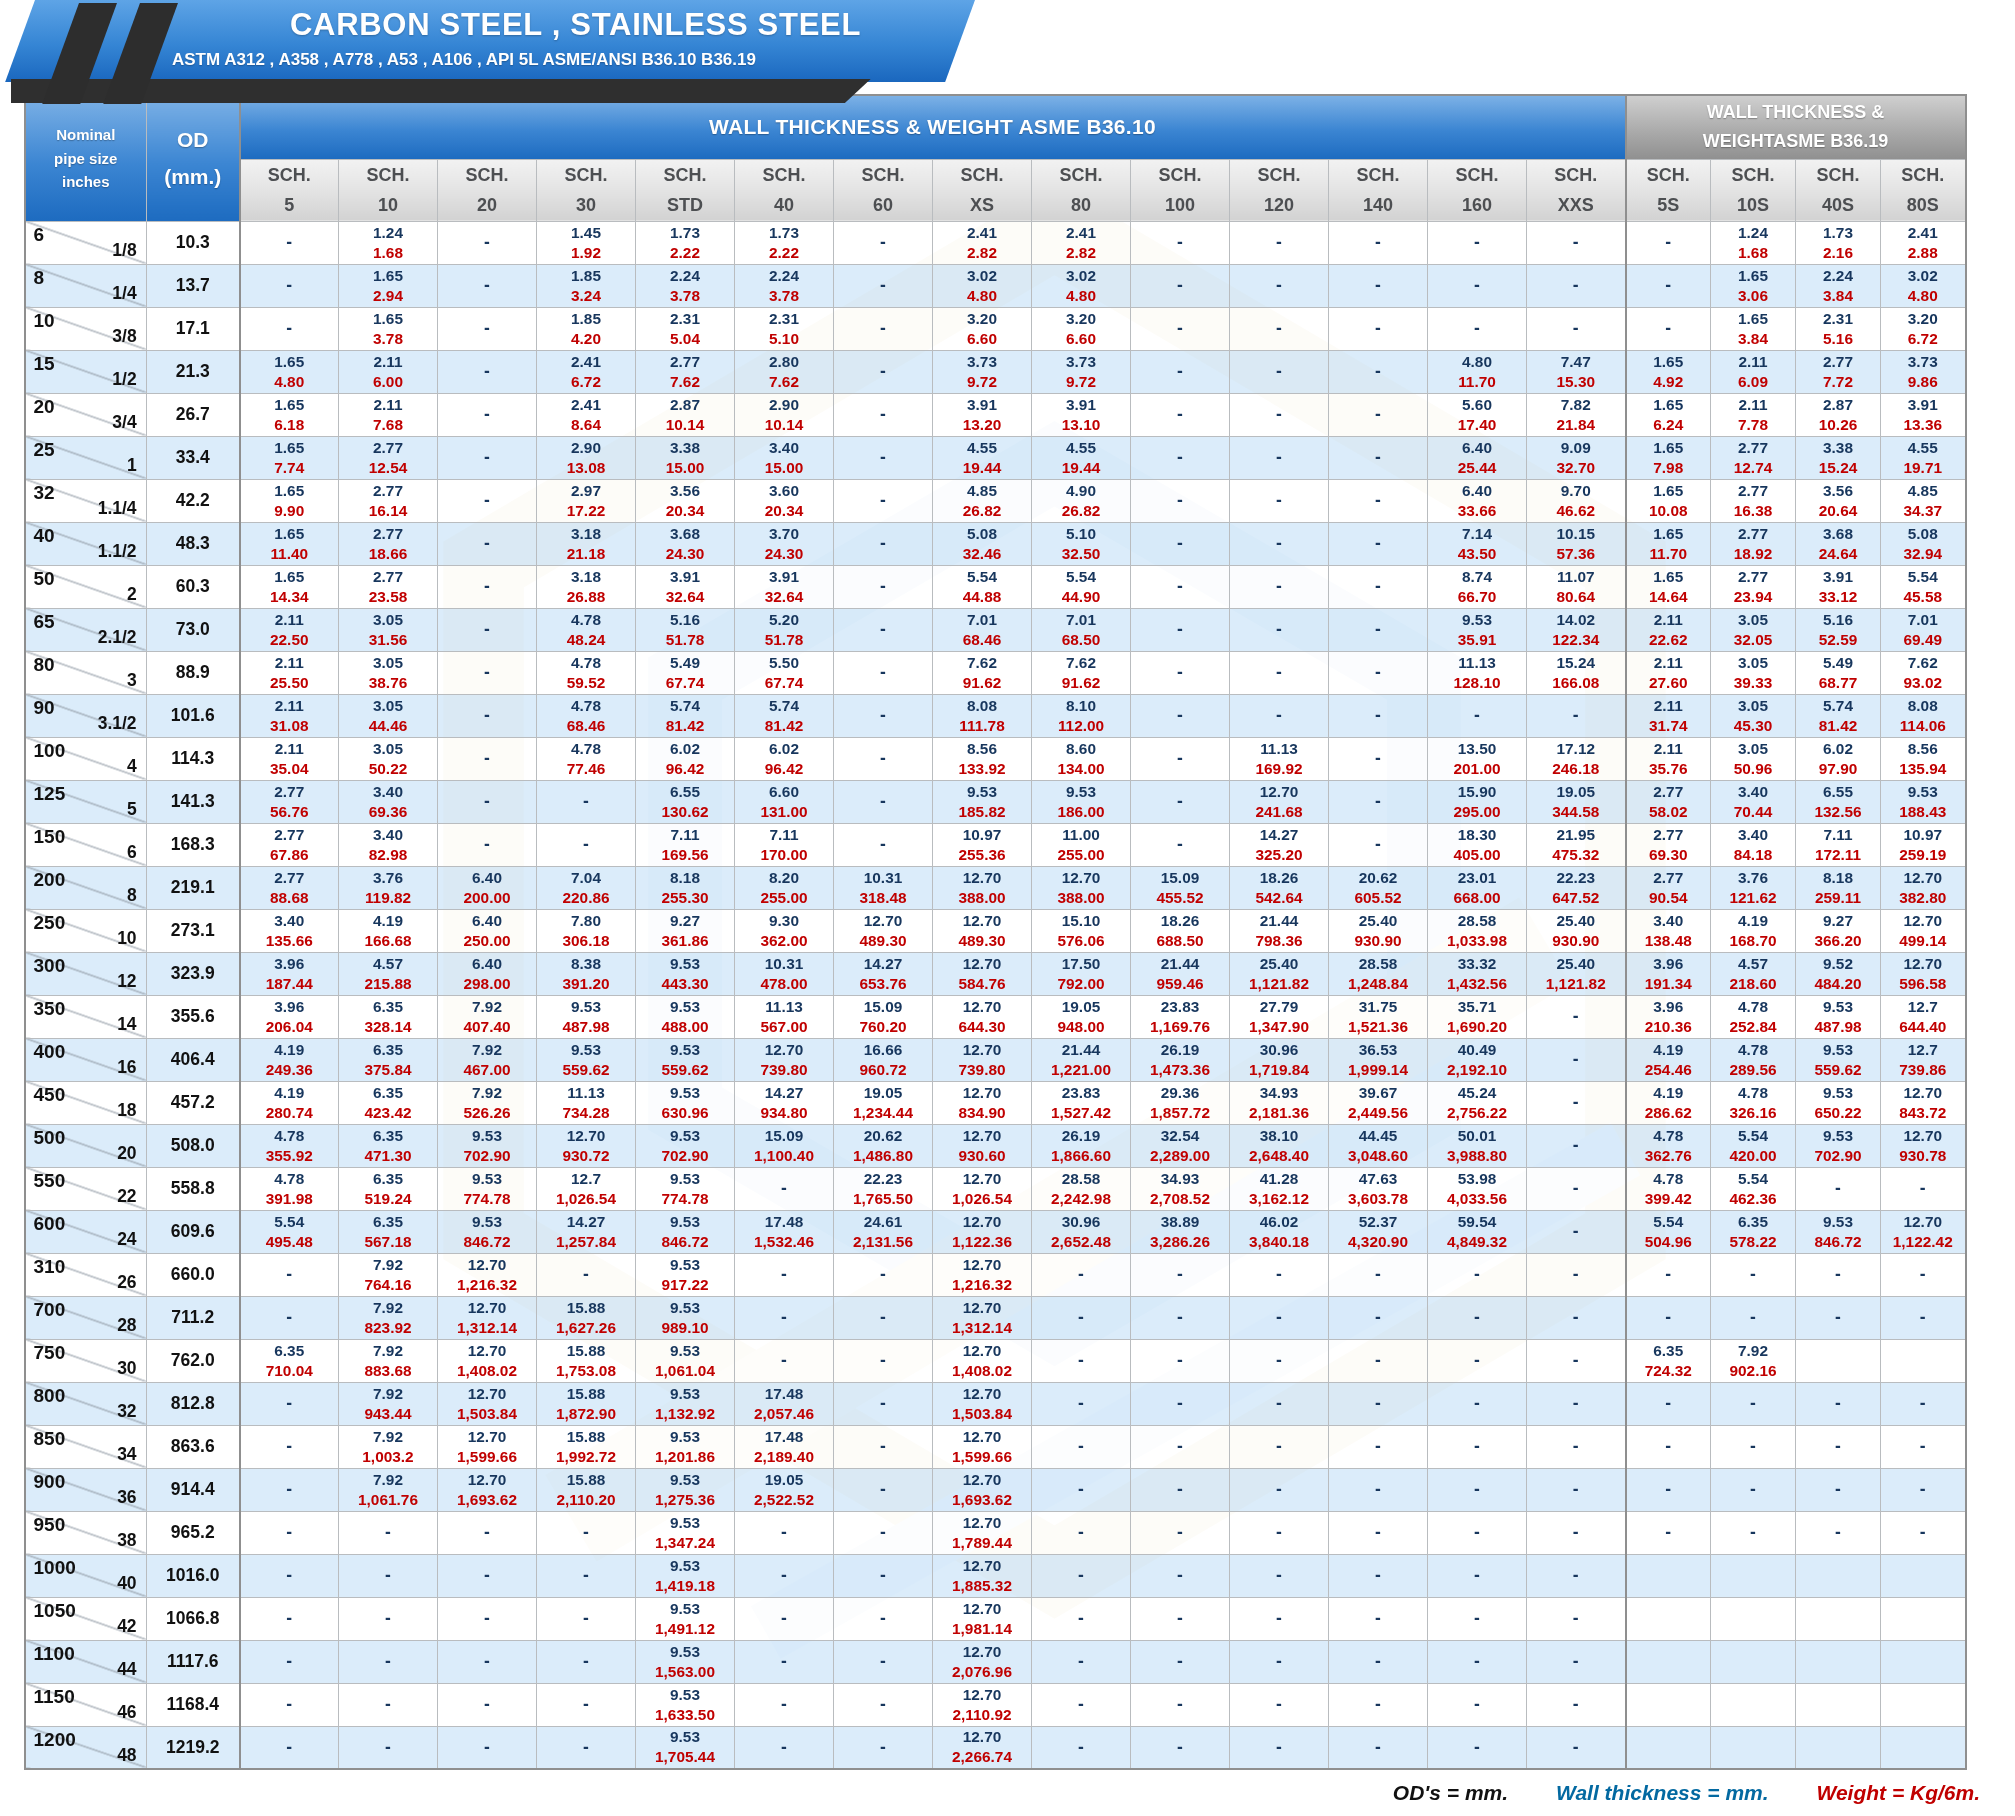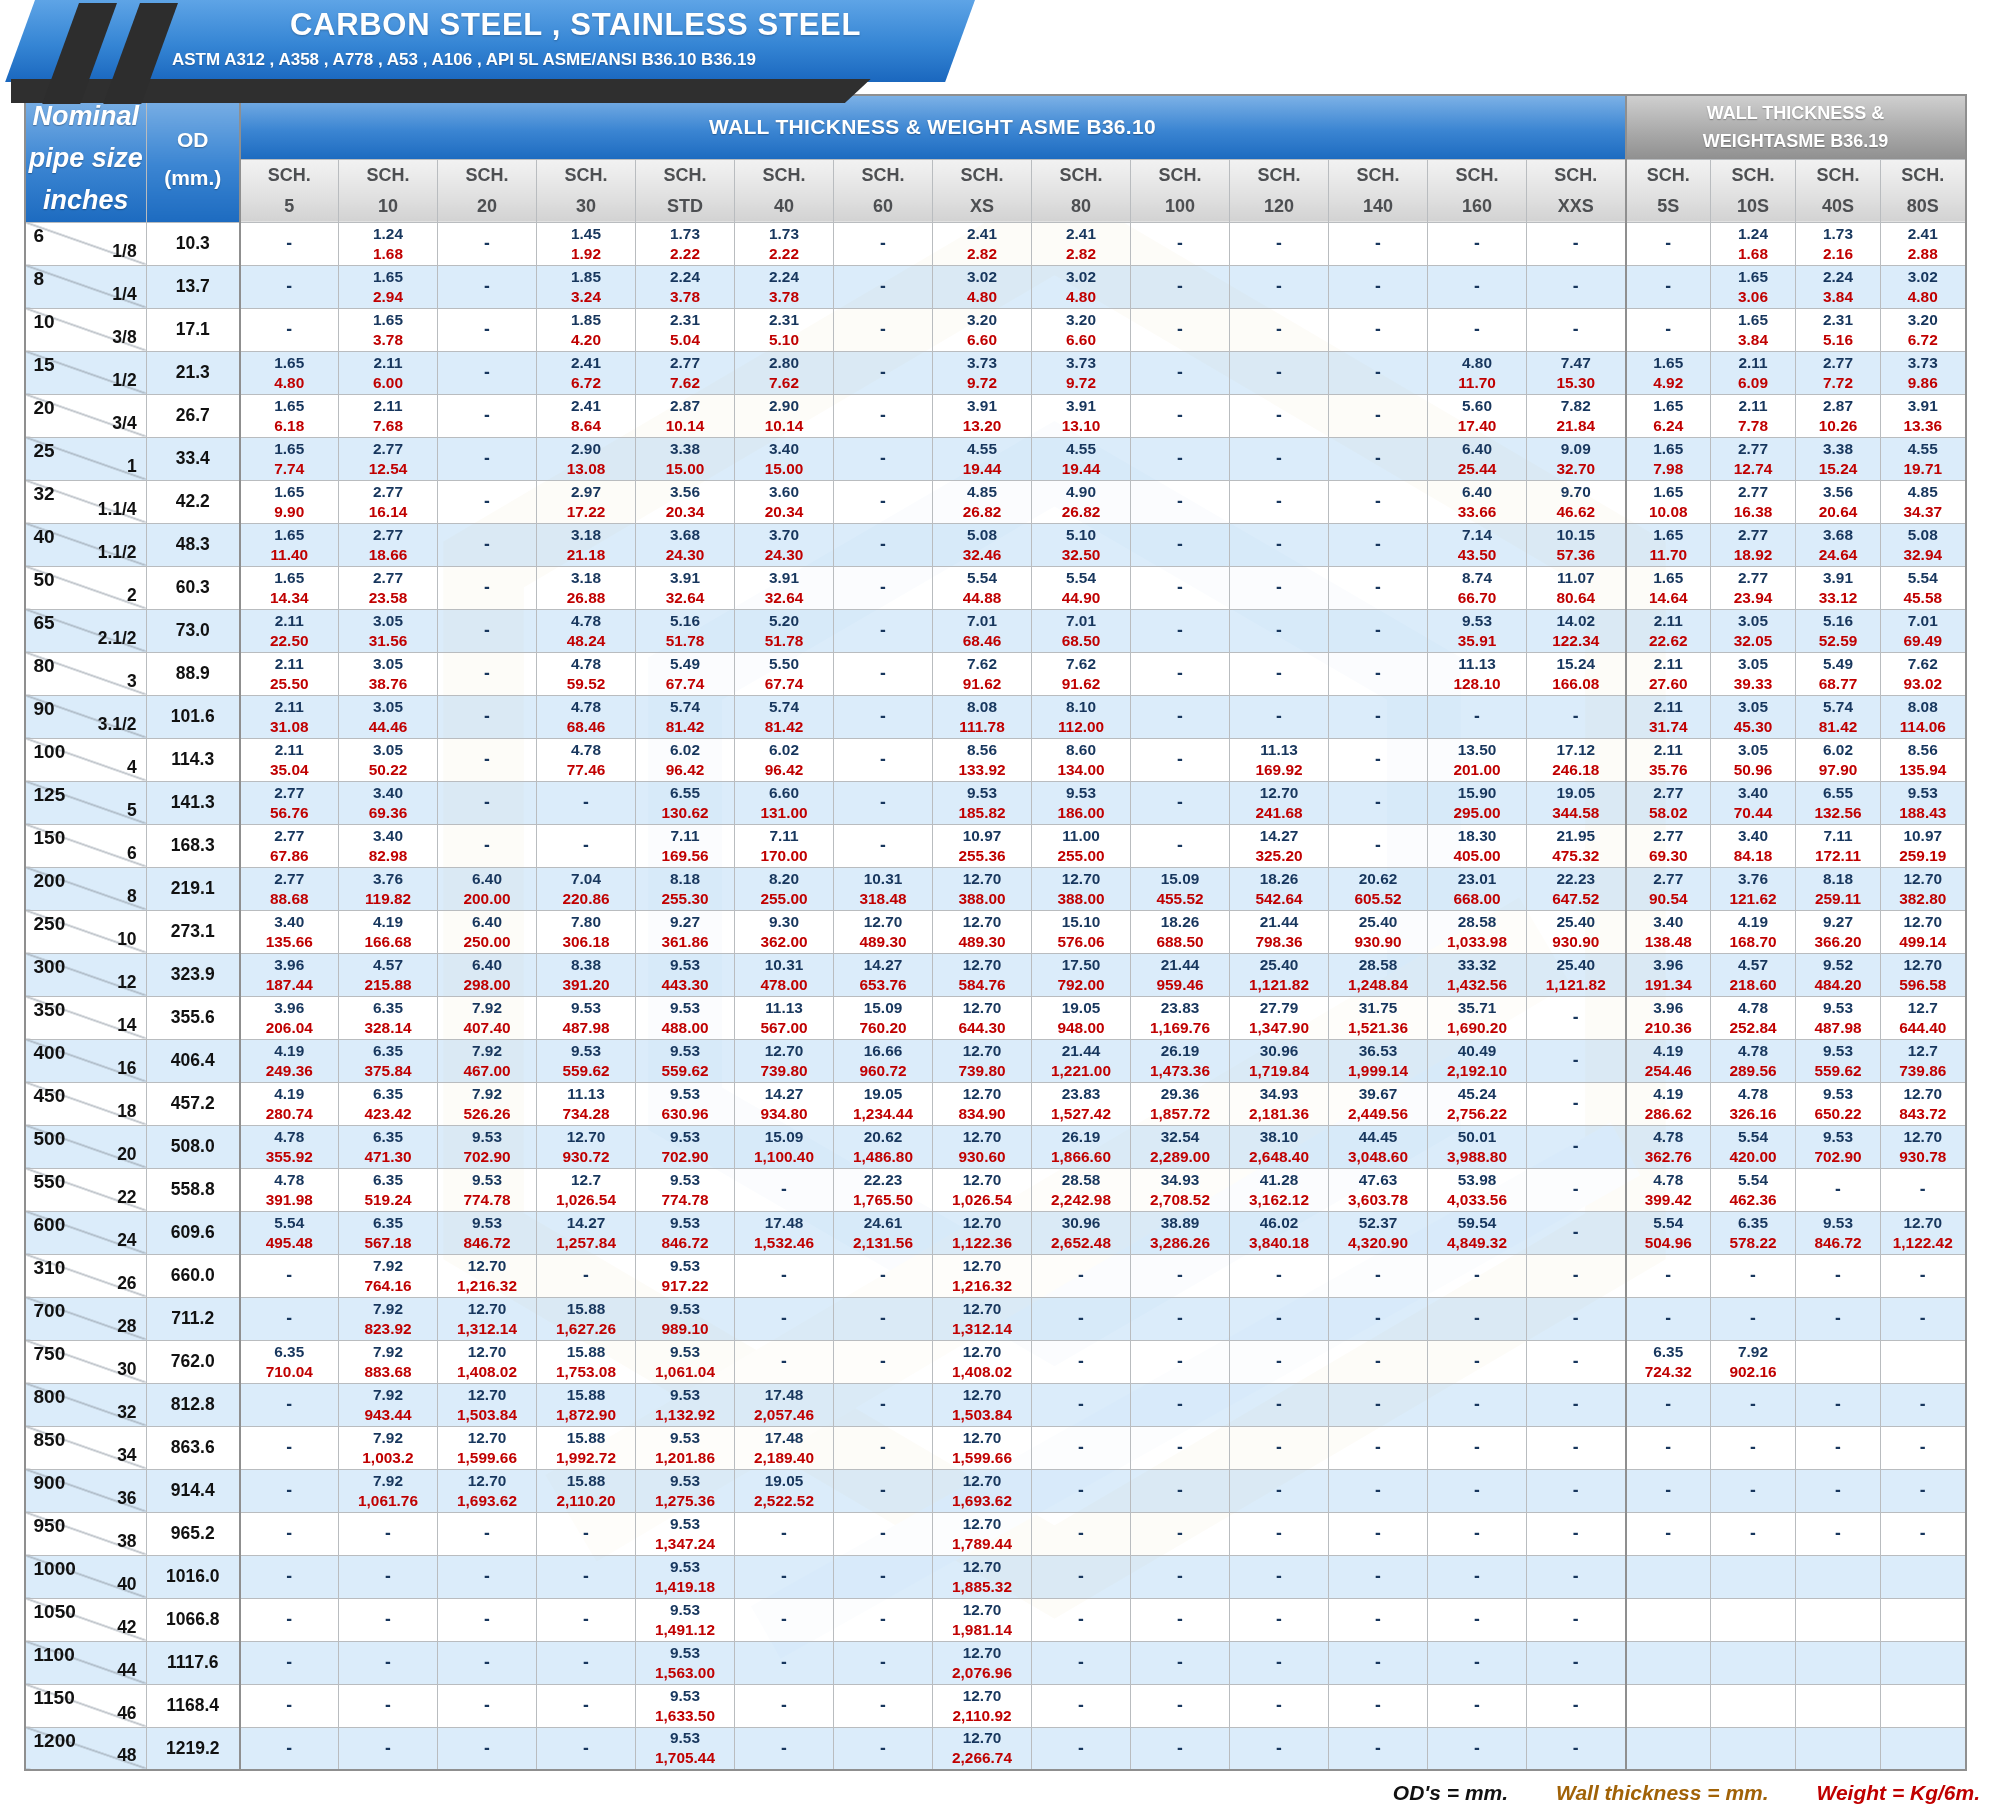--- a/index.html
+++ b/index.html
@@ -37,21 +37,21 @@
   table{
     position:absolute;left:23.5px;top:94px;z-index:1;
     border-collapse:collapse;table-layout:fixed;
     border:2.7px solid #8f8f8f;
   }
   th,td{border:0.7px solid #b9bcbf;padding:0;box-sizing:border-box;}
   th.hdrblue{
     background:linear-gradient(180deg,#7cb1e6 0%,#3b85d2 55%,#1d6bc0 100%);
     color:#fff;font-weight:bold;text-shadow:0 0.7px 1.3px rgba(0,0,0,.3);
   }
-  th.nomh{font-size:27px;line-height:1.55;white-space:pre-line;font-style:italic;}
+  th.nomh{font-size:15px;line-height:1.55;white-space:pre-line;}
   th.odh{font-size:21px;line-height:1.8;white-space:pre-line;text-align:center;}
   th.grouph{font-size:21px;height:64px;letter-spacing:0.3px;}
   th.hdrgray{
     background:linear-gradient(180deg,#cfcfcf 0%,#a8a8a8 60%,#909090 100%);
     color:#fff;font-weight:bold;font-size:18px;line-height:1.6;white-space:pre-line;
     text-shadow:0 0.7px 1.3px rgba(0,0,0,.3);
     margin-top:24px;
   }
   th.sch{
     background:linear-gradient(180deg,#f2f2f2 0%,#e2e2e2 55%,#d2d2d2 100%);
@@ -76,21 +76,21 @@
   td.dc .t{display:block;font-size:15.4px;font-weight:bold;color:#17365d;line-height:20px;}
   td.dc .w{display:block;font-size:15.4px;font-weight:bold;color:#c00000;line-height:20px;}
   td.dc .dash{font-size:17.5px;font-weight:bold;color:#17365d;}
   
   .footer{
     position:absolute;top:1781px;right:35px;z-index:5;white-space:nowrap;
     font-size:21px;font-weight:bold;font-style:italic;
   }
   .footer span{margin-left:42px;}
   .f-od{color:#111111;}
-  .f-wall{color:#a16207;}
+  .f-wall{color:#0369a1;}
   .f-weight{color:#c00000;}
 </style>
 </head>
 <body>
 
 <div class="watermark">
   <svg width="1411" height="1545" viewBox="0 0 2100 2300">
     <path d="M1050,120 L1900,620 L1900,1620 L1050,2120 L200,1620 L200,620 Z" fill="none" stroke="#efe3c6" stroke-width="120"></path>
     <path d="M1050,470 L1600,790 L1600,1430 L1050,1750 L500,1430 L500,790 Z" fill="none" stroke="#dcea f5" stroke-width="0"></path>
     <path d="M1050,470 L1600,790 L1600,1430 L1050,1750 L500,1430 L500,790 Z" fill="none" stroke="#d9e7f4" stroke-width="110"></path>

